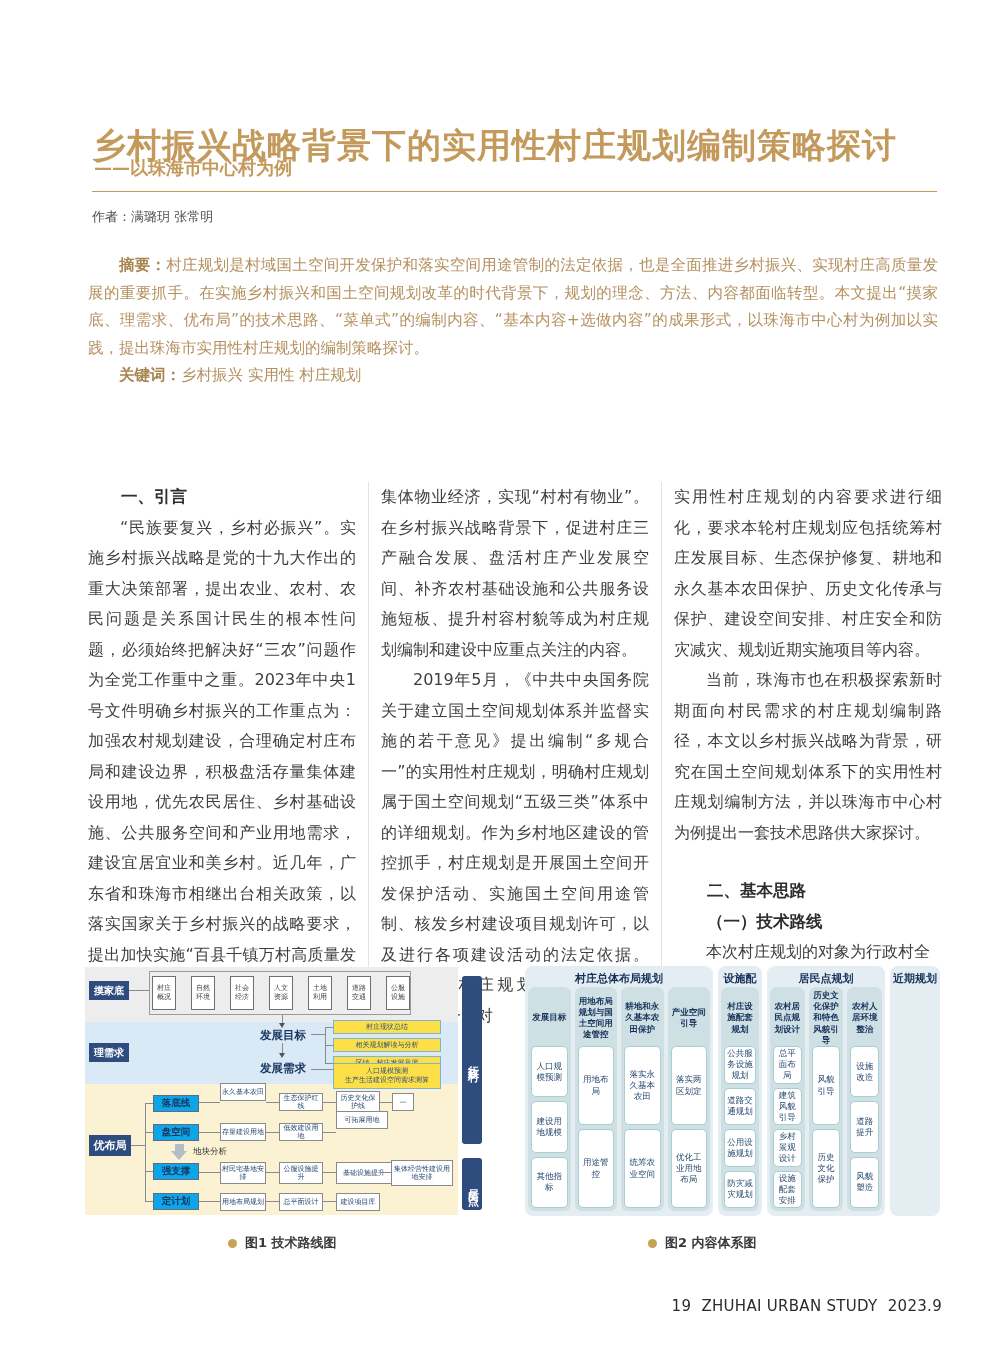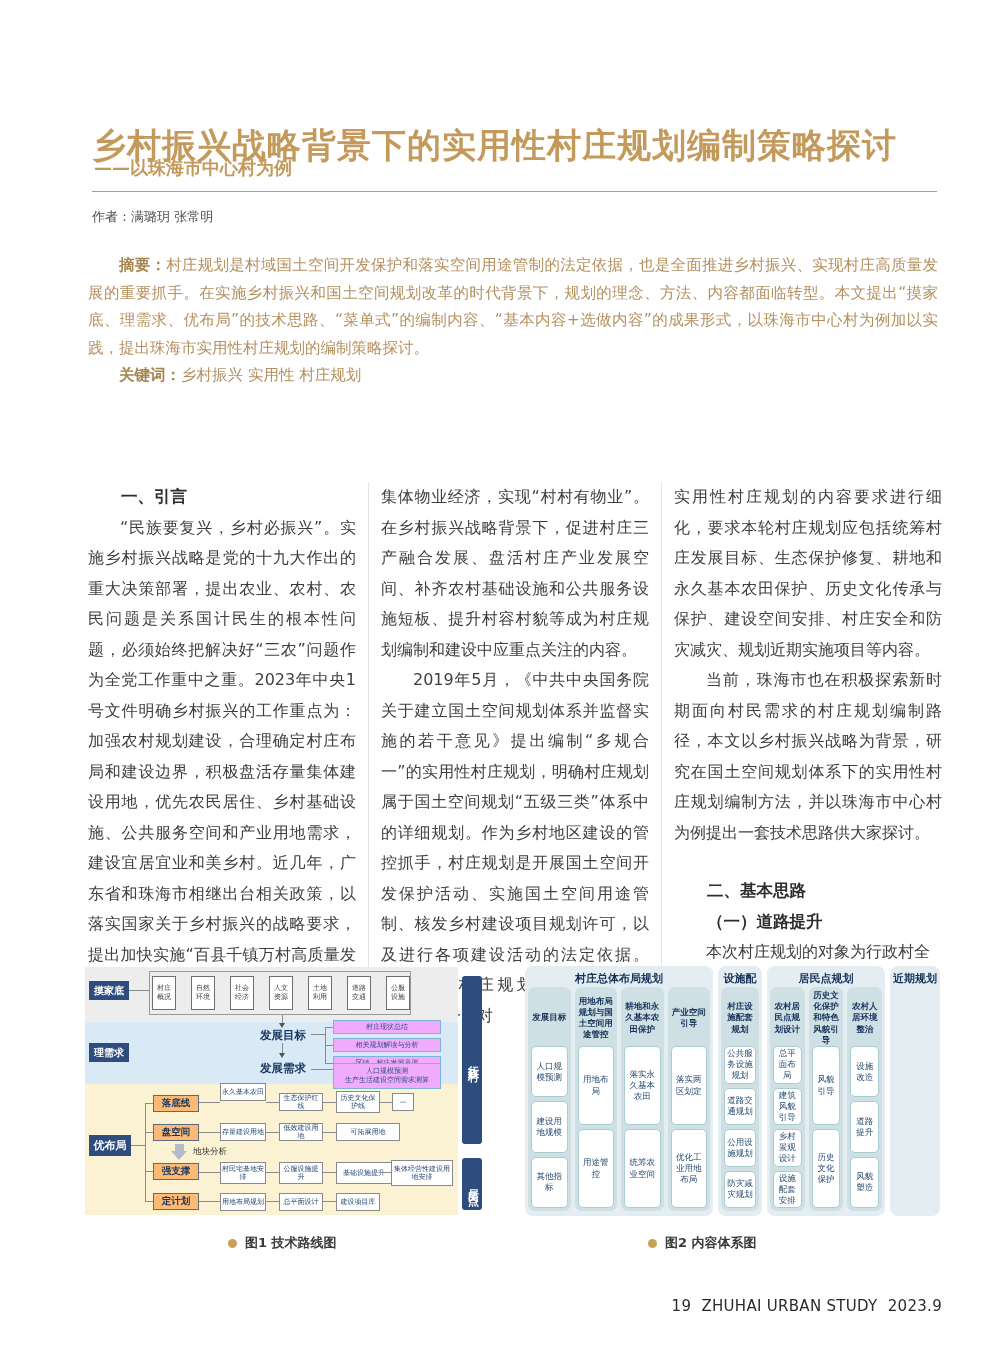--- a/index.html
+++ b/index.html
@@ -30,23 +30,23 @@
   .band{position:absolute;left:0;width:373px;}
   .band.gray{top:0;height:55px;background:#ededed;}
   .band.blue{top:55px;height:62px;background:#d9e9f5;}
   .band.yellow{top:117px;height:131px;background:#fbf1d3;}
   .navlabel{position:absolute;background:#2e4d7e;color:#fff;font-size:10px;font-weight:bold;display:flex;align-items:center;justify-content:center;box-sizing:border-box;}
   .hline{position:absolute;height:1px;background:#8b8b8b;}
   .vline{position:absolute;width:1px;background:#8b8b8b;}
   .bracket{position:absolute;border:1px solid #9a9a9a;box-sizing:border-box;}
   .sbox{position:absolute;width:24px;height:34px;background:#fff;border:1px solid #6f6f6f;font-size:7px;line-height:1.25;color:#3c3c3c;display:flex;align-items:center;justify-content:center;text-align:center;box-sizing:border-box;padding:1px;}
   .goal{position:absolute;font-size:11.5px;font-weight:bold;color:#17355e;text-align:center;}
-  .bbox{position:absolute;background:#f0abfc;border:1px solid #7db4d6;font-size:7px;color:#2e4d7e;display:flex;align-items:center;justify-content:center;text-align:center;box-sizing:border-box;}
+  .bbox{position:absolute;background:#fde047;border:1px solid #7db4d6;font-size:7px;color:#2e4d7e;display:flex;align-items:center;justify-content:center;text-align:center;box-sizing:border-box;}
   .bbox.demand{flex-direction:column;line-height:1.35;}
-  .rlabel{position:absolute;background:#fdba74;border:1px solid #5d6b80;color:#17355e;font-weight:bold;font-size:9.5px;display:flex;align-items:center;justify-content:center;box-sizing:border-box;}
+  .rlabel{position:absolute;background:#0ea5e9;border:1px solid #5d6b80;color:#17355e;font-weight:bold;font-size:9.5px;display:flex;align-items:center;justify-content:center;box-sizing:border-box;}
   .ybox{position:absolute;background:#fff;border:1px solid #8a8a8a;color:#24466f;font-size:7px;line-height:1.2;display:flex;align-items:center;justify-content:center;text-align:center;box-sizing:border-box;padding:1px;}
   .arrowdown{position:absolute;width:0;height:0;border-left:3.5px solid transparent;border-right:3.5px solid transparent;border-top:5px solid #555;}
   .fatarrow-stem{position:absolute;width:9px;height:8px;background:#b4bcc9;}
   .fatarrow-head{position:absolute;width:0;height:0;border-left:8.5px solid transparent;border-right:8.5px solid transparent;border-top:9px solid #b4bcc9;}
   .arrowtext{position:absolute;font-size:8.5px;color:#333;}
   .vbar{position:absolute;background:#2e4d7e;border-radius:3px;color:#fff;writing-mode:vertical-rl;font-size:11px;font-weight:bold;letter-spacing:3px;display:flex;align-items:center;justify-content:center;}
 
   
   .fig2{position:absolute;left:525px;top:966px;width:415px;height:250px;display:flex;gap:5px;}
   .panel{background:#e4edf2;border-radius:8px;padding:4px 3px 5px;display:flex;flex-direction:column;box-sizing:border-box;}
@@ -82,21 +82,21 @@
     <p>“民族要复兴，乡村必振兴”。实施乡村振兴战略是党的十九大作出的重大决策部署，提出农业、农村、农民问题是关系国计民生的根本性问题，必须始终把解决好“三农”问题作为全党工作重中之重。2023年中央1号文件明确乡村振兴的工作重点为：加强农村规划建设，合理确定村庄布局和建设边界，积极盘活存量集体建设用地，优先农民居住、乡村基础设施、公共服务空间和产业用地需求，建设宜居宜业和美乡村。近几年，广东省和珠海市相继出台相关政策，以落实国家关于乡村振兴的战略要求，提出加快实施“百县千镇万村高质量发展工程”，发展壮大村级</p>
   </div>
   <div class="col">
     <p class="cont">集体物业经济，实现“村村有物业”。在乡村振兴战略背景下，促进村庄三产融合发展、盘活村庄产业发展空间、补齐农村基础设施和公共服务设施短板、提升村容村貌等成为村庄规划编制和建设中应重点关注的内容。</p>
     <p>2019年5月，《中共中央国务院关于建立国土空间规划体系并监督实施的若干意见》提出编制“多规合一”的实用性村庄规划，明确村庄规划属于国土空间规划“五级三类”体系中的详细规划。作为乡村地区建设的管控抓手，村庄规划是开展国土空间开发保护活动、实施国土空间用途管制、核发乡村建设项目规划许可，以及进行各项建设活动的法定依据。《广东省村庄规划编制指引（试行）》进一步对</p>
   </div>
   <div class="col">
     <p class="cont">实用性村庄规划的内容要求进行细化，要求本轮村庄规划应包括统筹村庄发展目标、生态保护修复、耕地和永久基本农田保护、历史文化传承与保护、建设空间安排、村庄安全和防灾减灾、规划近期实施项目等内容。</p>
     <p>当前，珠海市也在积极探索新时期面向村民需求的村庄规划编制路径，本文以乡村振兴战略为背景，研究在国土空间规划体系下的实用性村庄规划编制方法，并以珠海市中心村为例提出一套技术思路供大家探讨。</p>
     <div class="colhead sp">二、基本思路</div>
-    <div class="colhead">（一）道路提升</div>
+    <div class="colhead">（一）技术路线</div>
     <p>本次村庄规划的对象为行政村全</p>
   </div>
 </div>
 
 <div class="fig1">
   <div class="band gray"></div>
   <div class="band blue"></div>
   <div class="band yellow"></div>
 
   <div class="navlabel" style="left:4px;top:14px;width:40px;height:19px;">摸家底</div>
@@ -156,21 +156,21 @@
   <div class="hline" style="left:238px;top:135px;width:13px;"></div>
   <div class="ybox" style="left:251px;top:124px;width:44px;height:22px;">历史文化保护线</div>
   <div class="hline" style="left:295px;top:135px;width:12px;"></div>
   <div class="ybox" style="left:307px;top:126px;width:22px;height:18px;">—</div>
 
   <div class="hline" style="left:114px;top:165px;width:21px;"></div>
   <div class="ybox" style="left:135px;top:156px;width:46px;height:18px;">存量建设用地</div>
   <div class="hline" style="left:181px;top:165px;width:13px;"></div>
   <div class="ybox" style="left:194px;top:156px;width:44px;height:18px;">低效建设用地</div>
   <div class="hline" style="left:238px;top:165px;width:13px;"></div>
-  <div class="ybox" style="left:251px;top:156px;width:64px;height:18px;">可拓展用地</div>
+  <div class="ybox" style="left:251px;top:144px;width:52px;height:18px;">可拓展用地</div>
 
   <div class="hline" style="left:114px;top:205px;width:21px;"></div>
   <div class="ybox" style="left:135px;top:195px;width:46px;height:22px;">村民宅基地安排</div>
   <div class="hline" style="left:181px;top:205px;width:13px;"></div>
   <div class="ybox" style="left:194px;top:195px;width:44px;height:22px;">公服设施提升</div>
   <div class="hline" style="left:238px;top:205px;width:13px;"></div>
   <div class="ybox" style="left:251px;top:195px;width:56px;height:22px;">基础设施提升</div>
   <div class="hline" style="left:295px;top:205px;width:11px;"></div>
   <div class="ybox" style="left:306px;top:193px;width:62px;height:26px;">集体经营性建设用地安排</div>
 

